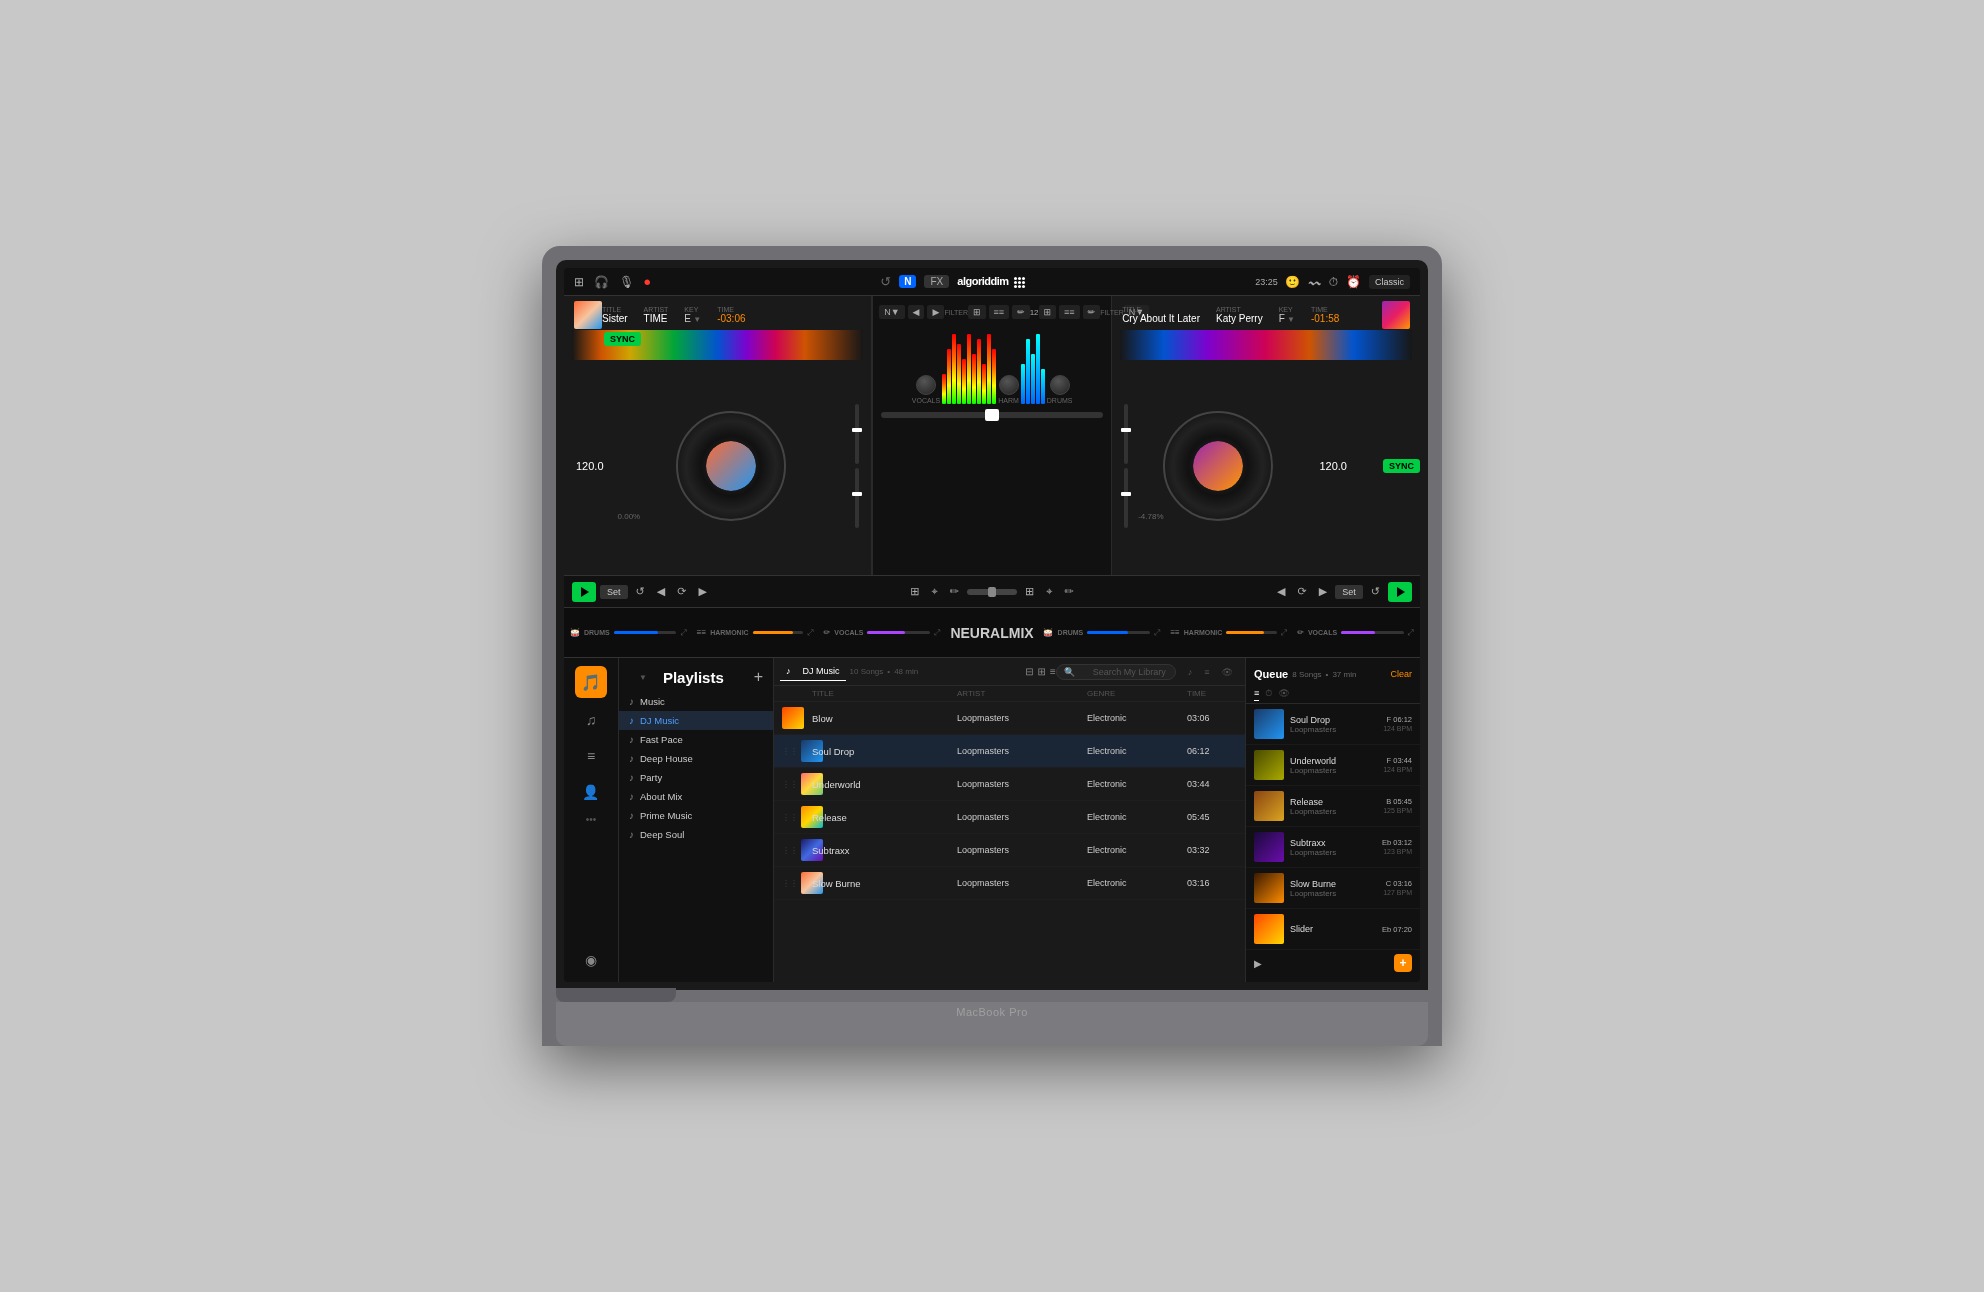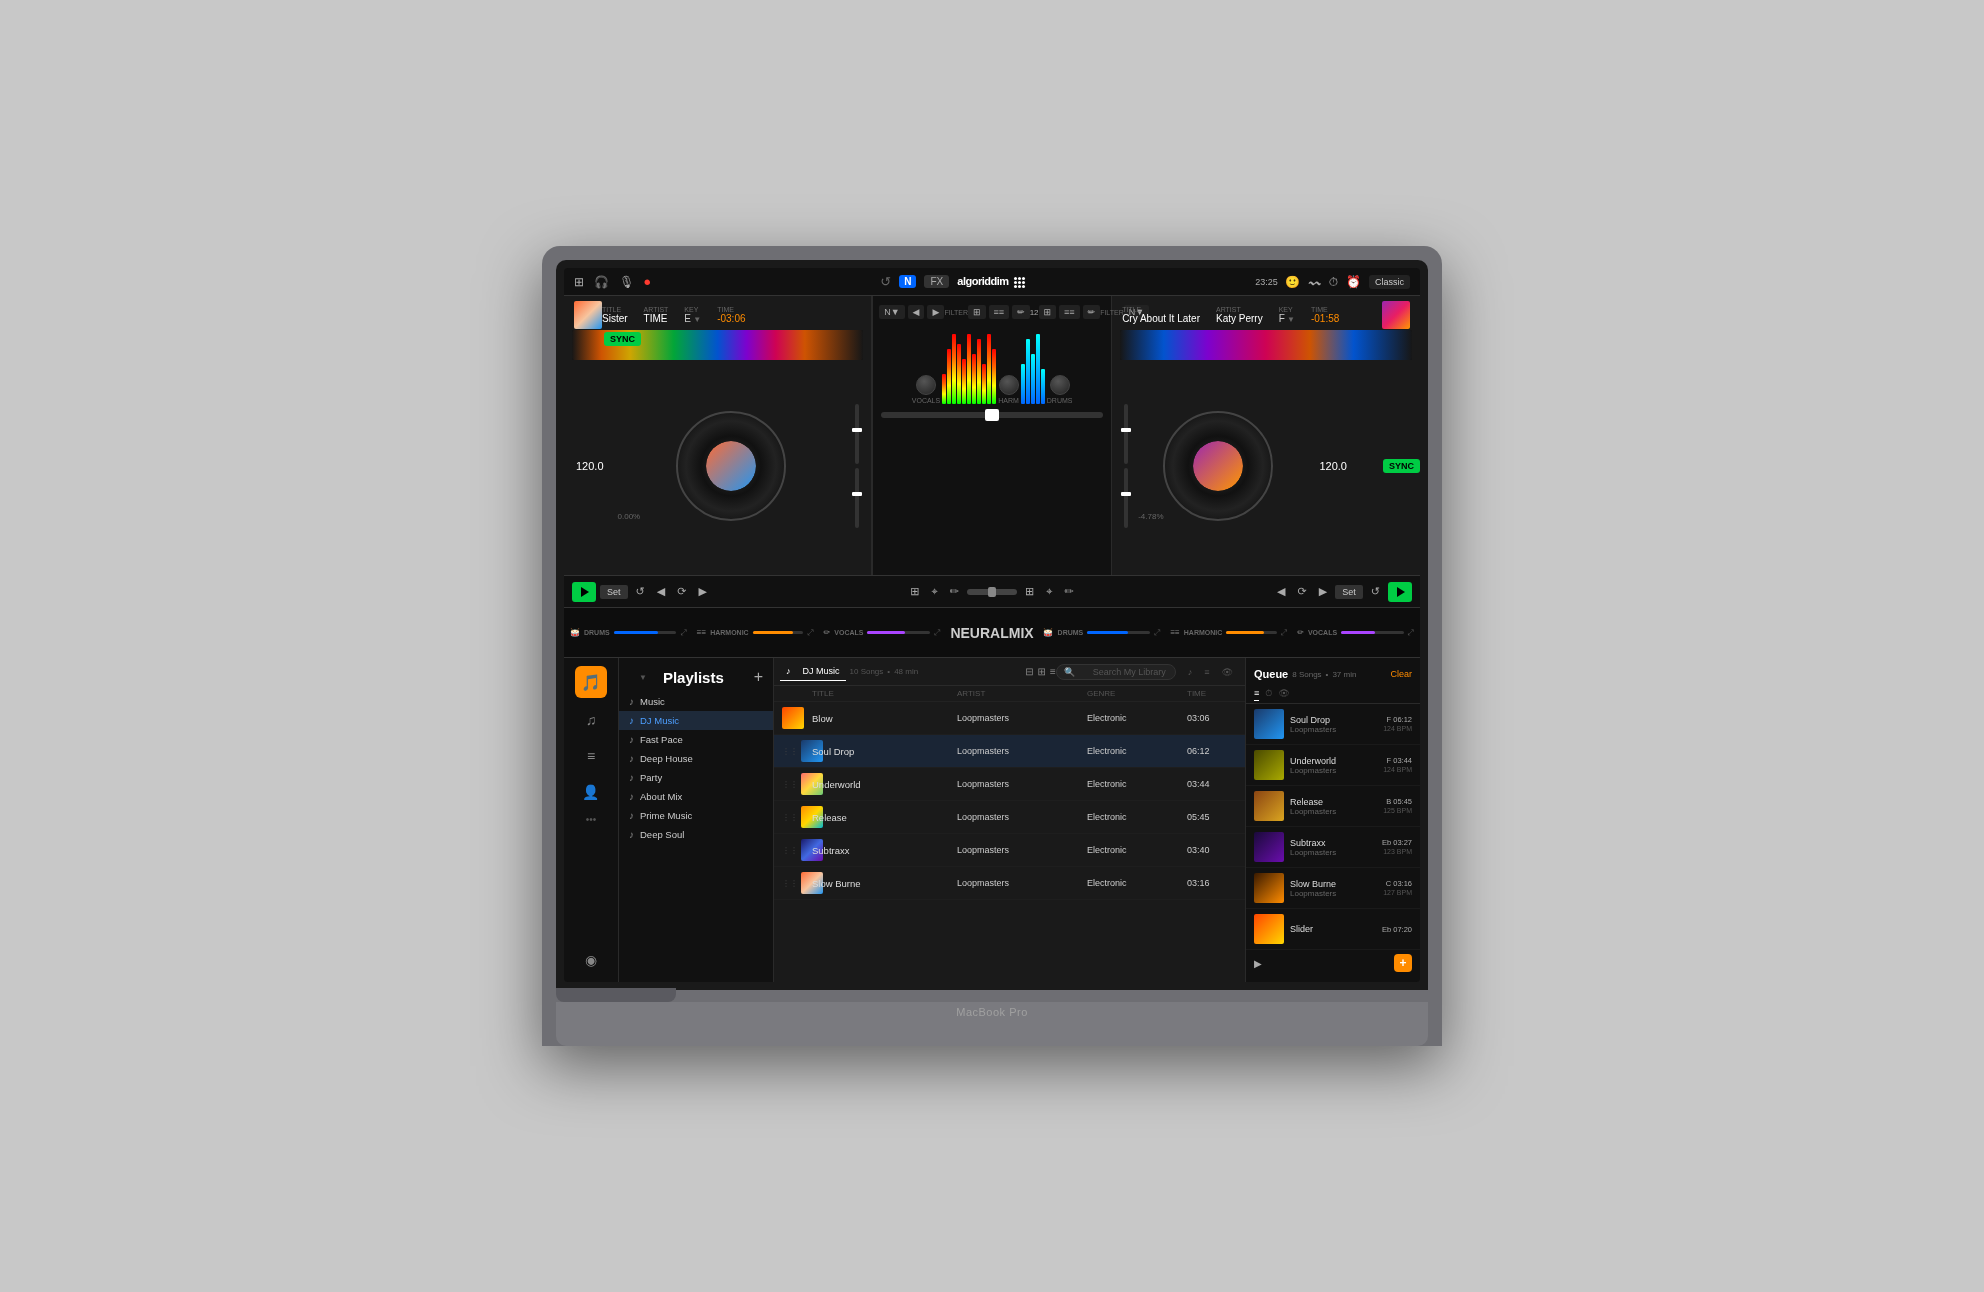--- a/index.html
+++ b/index.html
@@ -1308,21 +1308,21 @@
             <div class="track-row">
               <div style="display:flex;align-items:center;gap:3px;">
                 <span class="drag-handle">⋮⋮</span>
                 <div class="track-thumb-small thumb-sub"></div>
               </div>
               <div class="track-name-cell">
                 <span class="track-title">Subtraxx</span>
               </div>
               <span>Loopmasters</span>
               <span>Electronic</span>
-              <span>03:40</span>
+              <span>03:32</span>
             </div>
             <div class="track-row">
               <div style="display:flex;align-items:center;gap:3px;">
                 <span class="drag-handle">⋮⋮</span>
                 <div class="track-thumb-small thumb-slow"></div>
               </div>
               <div class="track-name-cell">
                 <span class="track-title">Slow Burne</span>
               </div>
               <span>Loopmasters</span>
@@ -1381,21 +1381,21 @@
                 <span class="queue-bpm">125 BPM</span>
               </div>
             </div>
             <div class="queue-item">
               <div class="queue-thumb q-sub"></div>
               <div class="queue-track-info">
                 <div class="queue-track-title">Subtraxx</div>
                 <div class="queue-track-artist">Loopmasters</div>
               </div>
               <div class="queue-track-meta">
-                <span class="queue-key">Eb 03:27</span>
+                <span class="queue-key">Eb 03:12</span>
                 <span class="queue-bpm">123 BPM</span>
               </div>
             </div>
             <div class="queue-item">
               <div class="queue-thumb q-slow"></div>
               <div class="queue-track-info">
                 <div class="queue-track-title">Slow Burne</div>
                 <div class="queue-track-artist">Loopmasters</div>
               </div>
               <div class="queue-track-meta">

